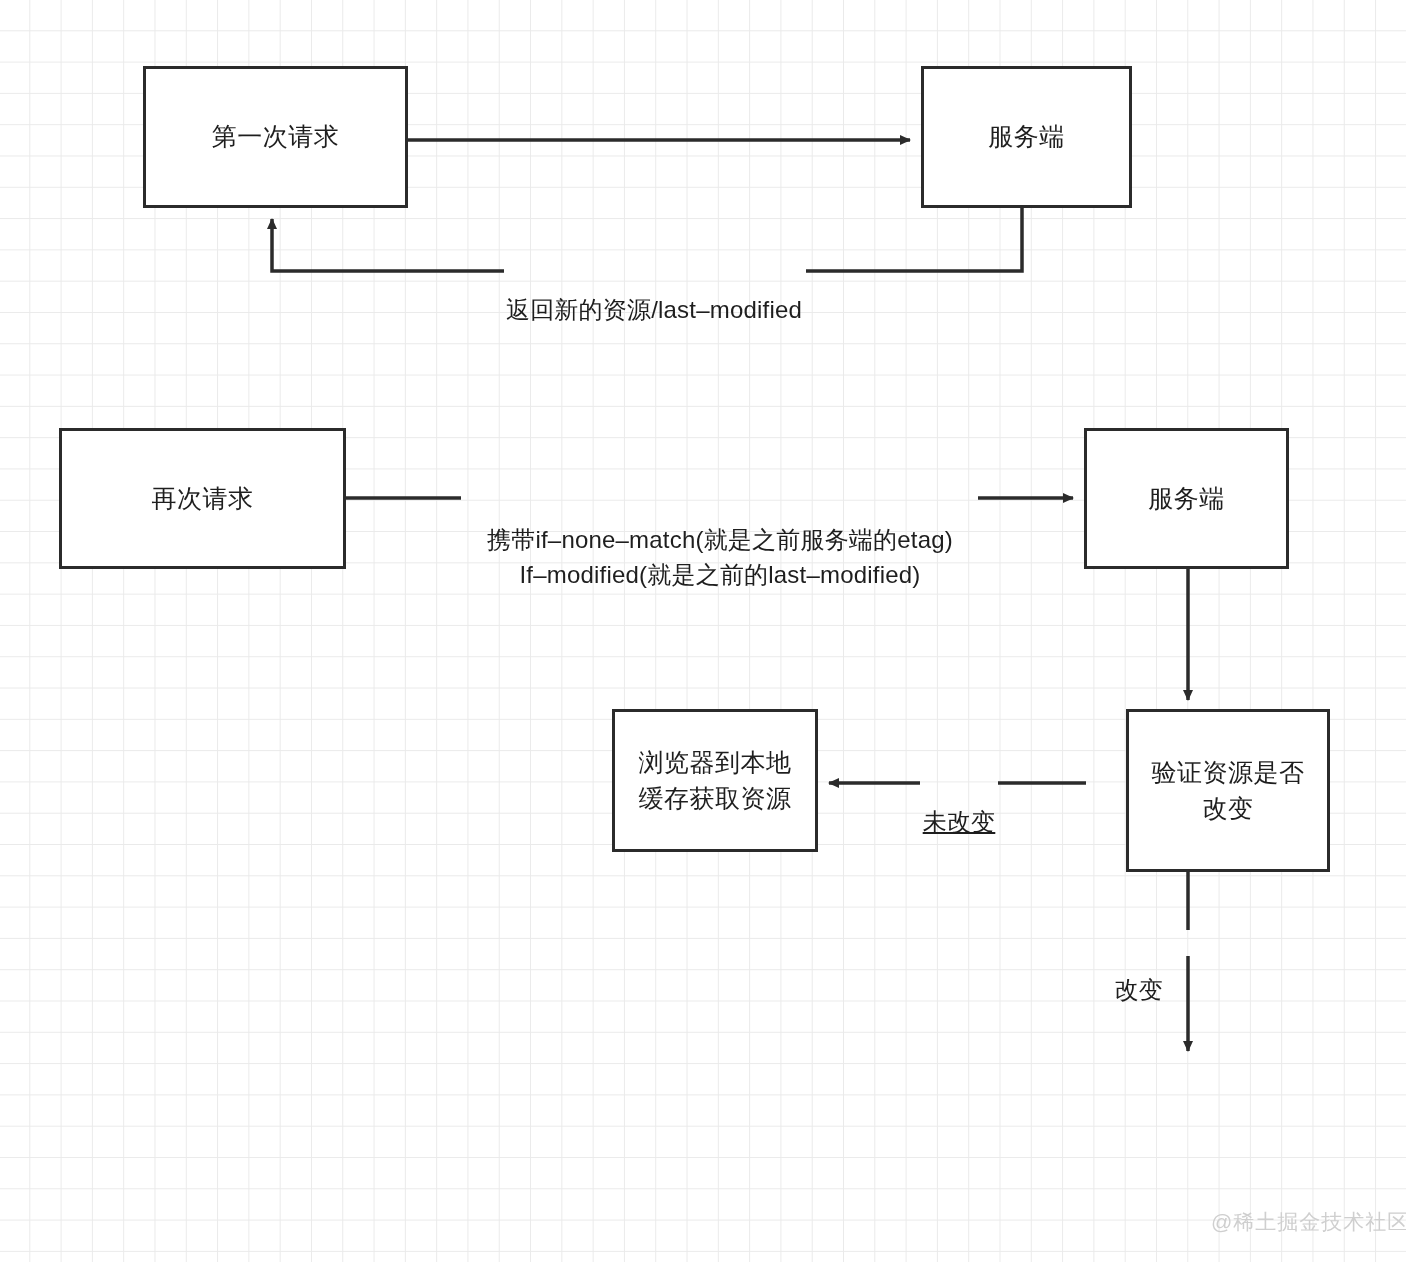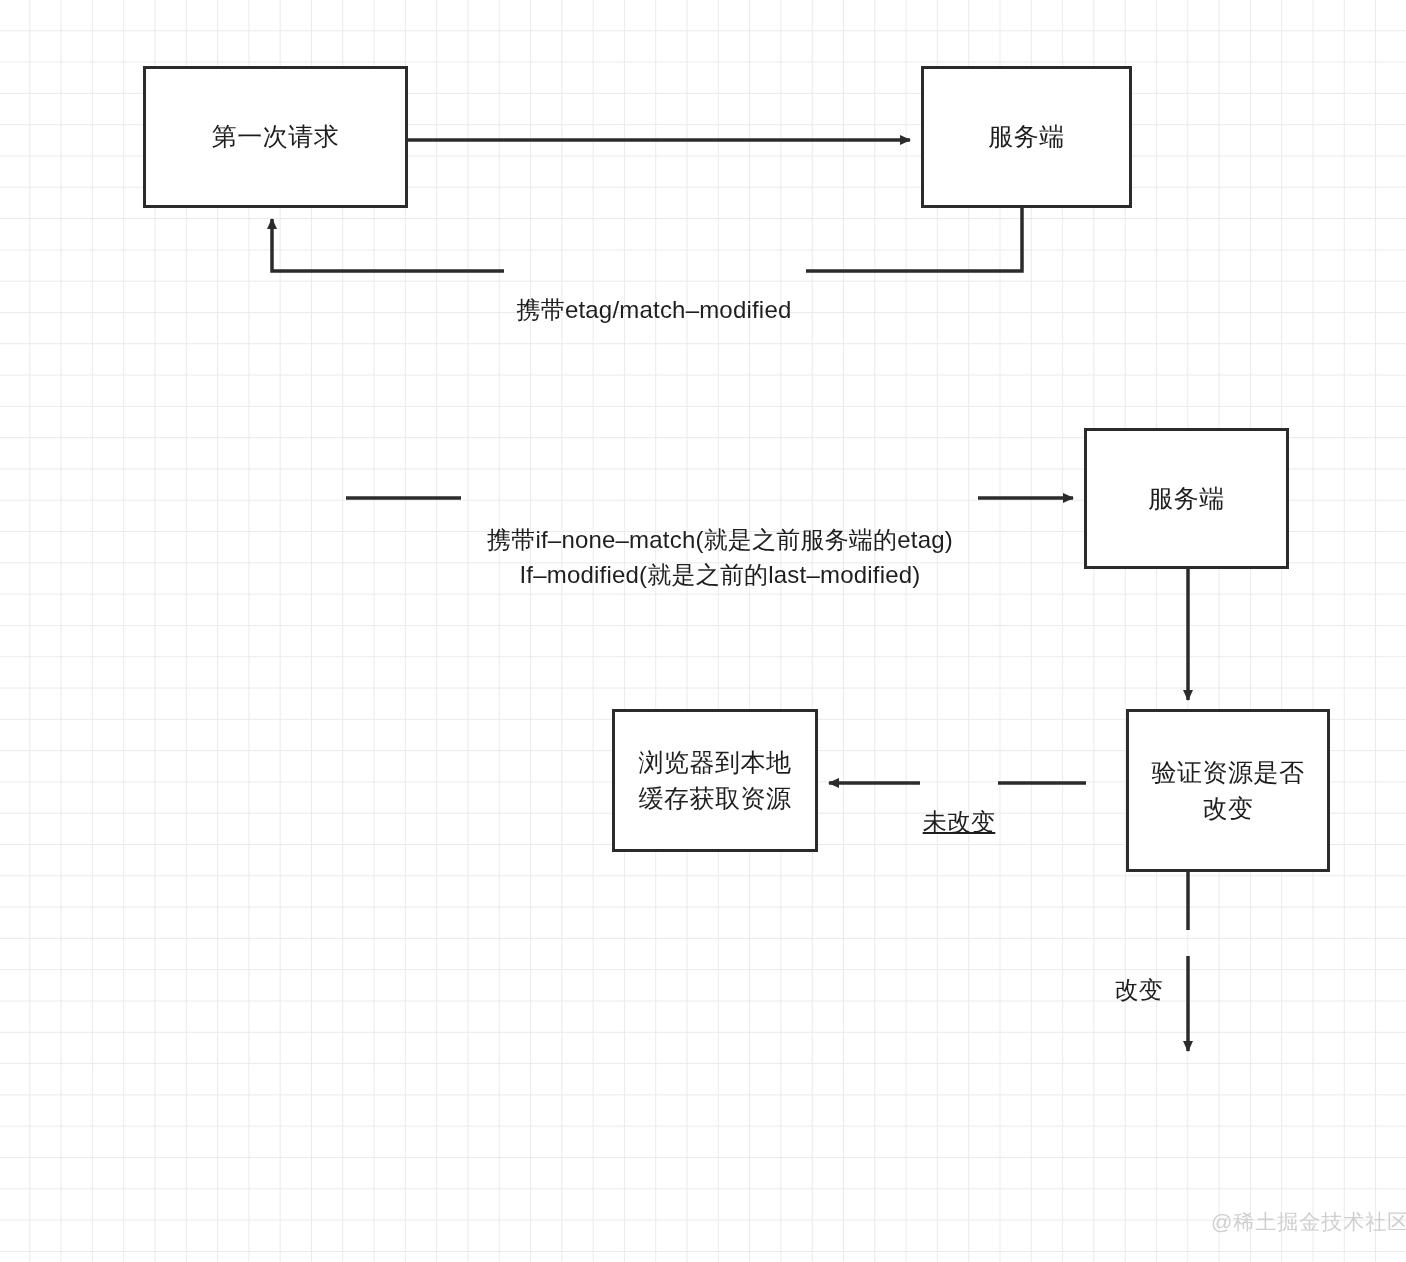--- a/index.html
+++ b/index.html
@@ -103,38 +103,41 @@
   </svg>
 
   <div class="node-box" style="left:143px; top:66px; width:265px; height:142px;">
     <span>第一次请求</span>
   </div>
 
   <div class="node-box" style="left:921px; top:66px; width:211px; height:142px;">
     <span>服务端</span>
   </div>
 
+  <div class="node-box" style="left:59px; top:428px; width:287px; height:141px;">
+    <span>再次请求</span>
+  </div>
 
   <div class="node-box" style="left:1084px; top:428px; width:205px; height:141px;">
     <span>服务端</span>
   </div>
 
   <div class="node-box" style="left:612px; top:709px; width:206px; height:143px;">
     <span>浏览器到本地
 缓存获取资源</span>
   </div>
 
   <div class="node-box" style="left:1086px; top:709px; width:204px; height:163px;margin-left:40px;">
     <span>验证资源是否
 改变</span>
   </div>
 
 
   <div class="edge-label" style="left:504px; top:258px; width:300px;">
-    <span>携带etag/match–modified</span>
+    <span>返回新的资源/last–modified</span>
   </div>
 
   <div class="edge-label" style="left:462px; top:488px; width:516px;">
     <span>携带if–none–match(就是之前服务端的etag)
 If–modified(就是之前的last–modified)</span>
   </div>
 
   <div class="edge-label" style="left:920px; top:770px; width:78px;text-decoration:underline;">
     <span>未改变</span>
   </div>

